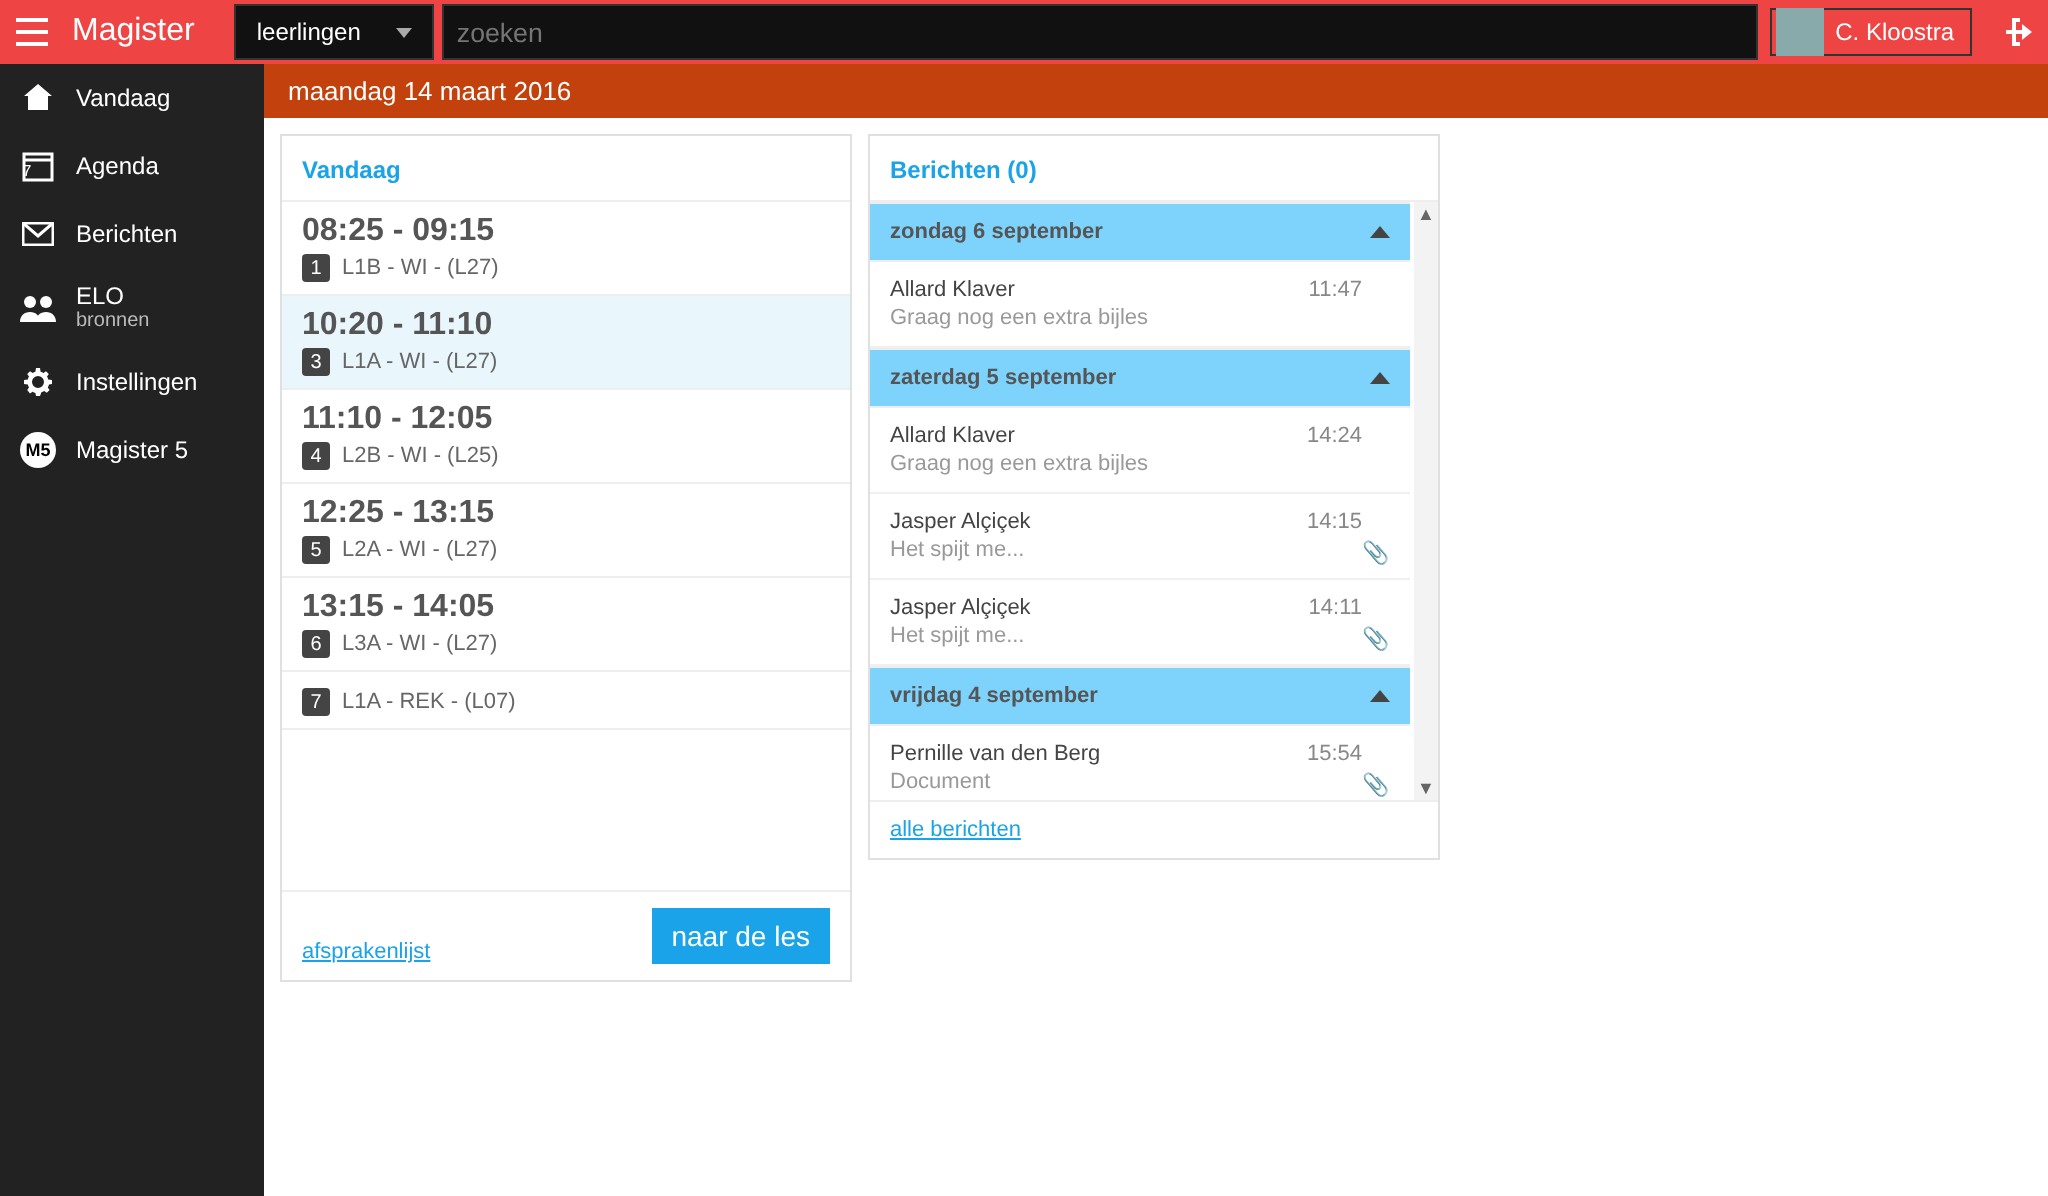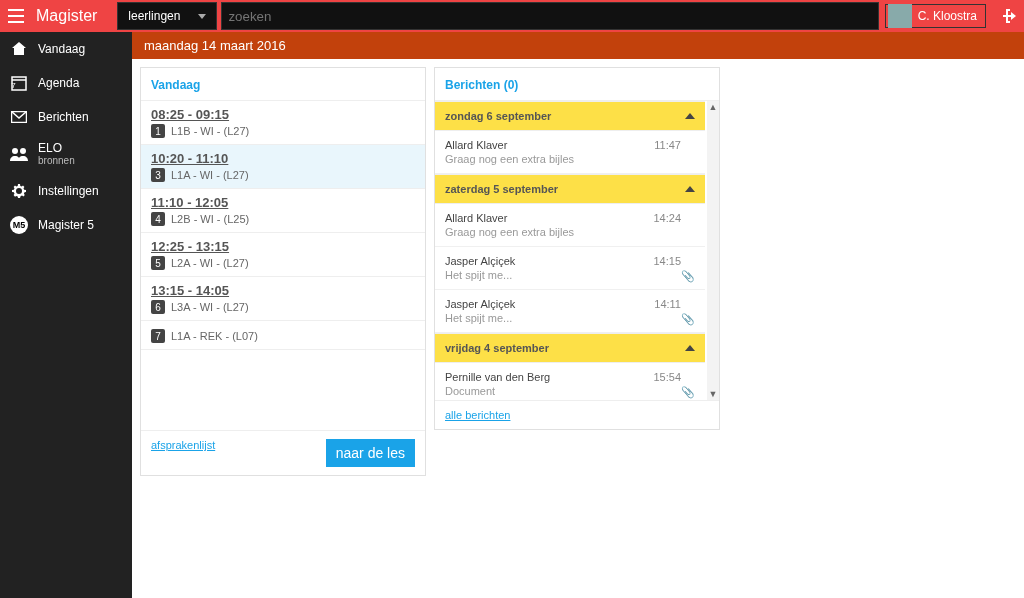--- a/index.html
+++ b/index.html
@@ -27,30 +27,30 @@
   
   .main { flex:1; background:#fff; display:flex; flex-direction:column; }
   .datebar { background:#c2410c; color:#fff; font-size:13px; padding:6px 12px; }
   .panels { display:flex; gap:8px; padding:8px; align-items:flex-start; }
   .panel { border:1px solid #e0e0e0; background:#fff; width:286px; display:flex; flex-direction:column; }
   .panel-head { color:#1aa3e8; font-size:12px; font-weight:bold; padding:10px 10px 8px; }
   
   .agenda-list { border-top:1px solid #eee; }
   .agenda-item { border-bottom:1px solid #eee; padding:6px 10px; }
   .agenda-item.active { background:#e9f6fc; }
-  .agenda-time { font-size:13px; font-weight:bold; color:#555;text-decoration:underline; }
+  .agenda-time { font-size:16px; font-weight:bold; color:#555; }
   .agenda-line { display:flex; align-items:center; gap:6px; margin-top:2px; font-size:11px; color:#666; }
   .period-badge { width:14px;height:14px;background:#444;color:#fff;font-size:10px;display:inline-flex;align-items:center;justify-content:center;border-radius:2px; }
-  .panel-footer { display:flex; justify-content:space-between; align-items:flex-start; padding:8px 10px; border-top:1px solid #eee; }
+  .panel-footer { display:flex; justify-content:space-between; align-items:flex-end; padding:8px 10px; border-top:1px solid #eee; }
   .linkish { color:#1aa3e8; font-size:11px; text-decoration:underline; cursor:pointer; }
   .btn-primary { background:#1aa3e8; color:#fff; border:none; font-size:14px; padding:6px 10px; cursor:pointer; }
   
   .msg-scroll { position:relative; border-top:1px solid #eee; max-height:300px; overflow:hidden;}
   .scroll-inner { padding-right:14px; }
-  .msg-day { background:#fde047; font-weight:bold; font-size:11px; color:#555; padding:8px 10px; display:flex; justify-content:space-between; align-items:center; border-top:1px solid #eee;border-bottom:1px solid #eee;}
+  .msg-day { background:#7dd3fc; font-weight:bold; font-size:11px; color:#555; padding:8px 10px; display:flex; justify-content:space-between; align-items:center; border-top:1px solid #eee;border-bottom:1px solid #eee;}
   .msg-item { padding:8px 10px; border-bottom:1px solid #f0f0f0; position:relative; font-size:11px; }
   .msg-sender { color:#444; }
   .msg-snippet { color:#999; margin-top:2px; }
   .msg-time { position:absolute; right:24px; top:8px; color:#888; font-size:11px; }
   .attach-icon { position:absolute; right:10px; bottom:6px; color:#999; font-size:11px; }
   .scrollbar-fake { position:absolute; top:0; right:0; width:12px; height:100%; background:#f3f3f3; }
   .scroll-arrow { width:12px;height:12px;display:flex;align-items:center;justify-content:center;color:#666;font-size:9px;}
   .chevron-up { width:0;height:0;border-left:5px solid transparent;border-right:5px solid transparent;border-bottom:6px solid #444; display:inline-block;}
 </style>
 </head>

